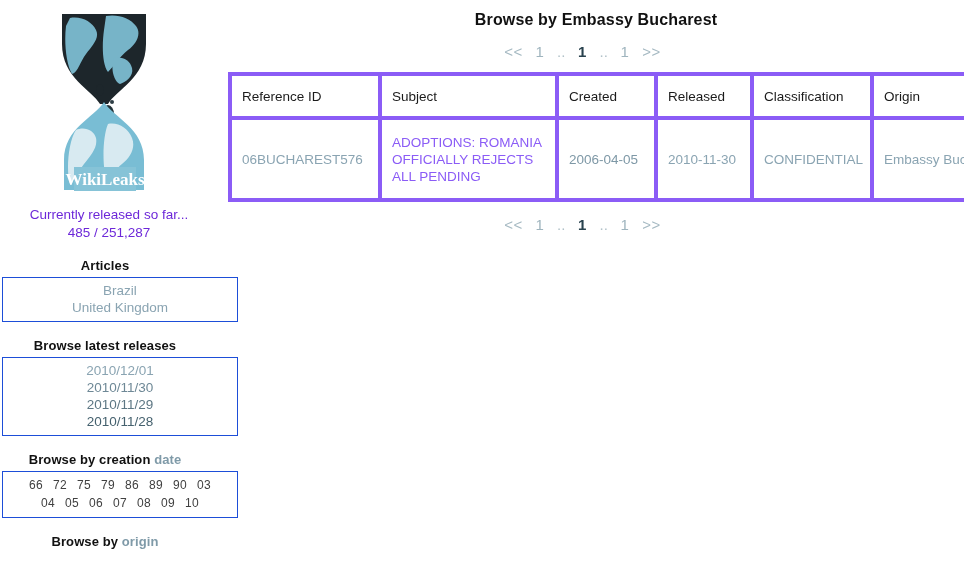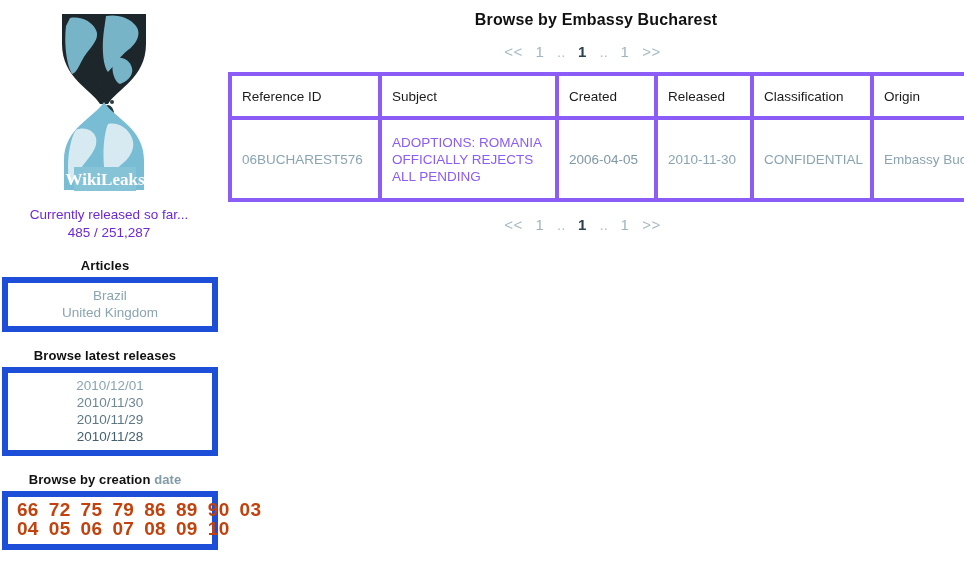--- a/index.html
+++ b/index.html
@@ -70,46 +70,46 @@
     margin: 16px 0 4px 2px;
     letter-spacing: .1px;
     text-align: center;
   }
   .side-h .lnk {
     color: #7f9aa8;
     font-weight: bold;
   }
 
   .box {
-    border: 6px solid #1d4ed8;
+    border: 1px solid #1d4ed8;
     margin: 0 0 0 2px;
-    width: 216px;
+    width: 236px;
     box-sizing: border-box;
     padding: 4px 6px 5px 6px;
     text-align: center;
     background: #ffffff;
   }
   .box .row {
     line-height: 17px;
     font-size: 13.5px;
     white-space: nowrap;
   }
 
   a.lnk, .lnk {
     color: #8aa4b2;
     text-decoration: none;
     cursor: pointer;
   }
   .lnk-dark  { color: #6e8896; }
   .lnk-dark2 { color: #5d7784; }
   .lnk-dark3 { color: #45616e; }
   .lnk-years {
-    color: #c2410c;
-    font-weight: bold;
-    font-size: 19px;
+    color: #404040;
+    font-weight: normal;
+    font-size: 12px;
   }
 
   .years-box .row { letter-spacing: .3px; }
   .years-box .row span { margin: 0 3px; }
 
   
   .page-title {
     font-size: 16px;
     font-weight: bold;
     color: #111111;

